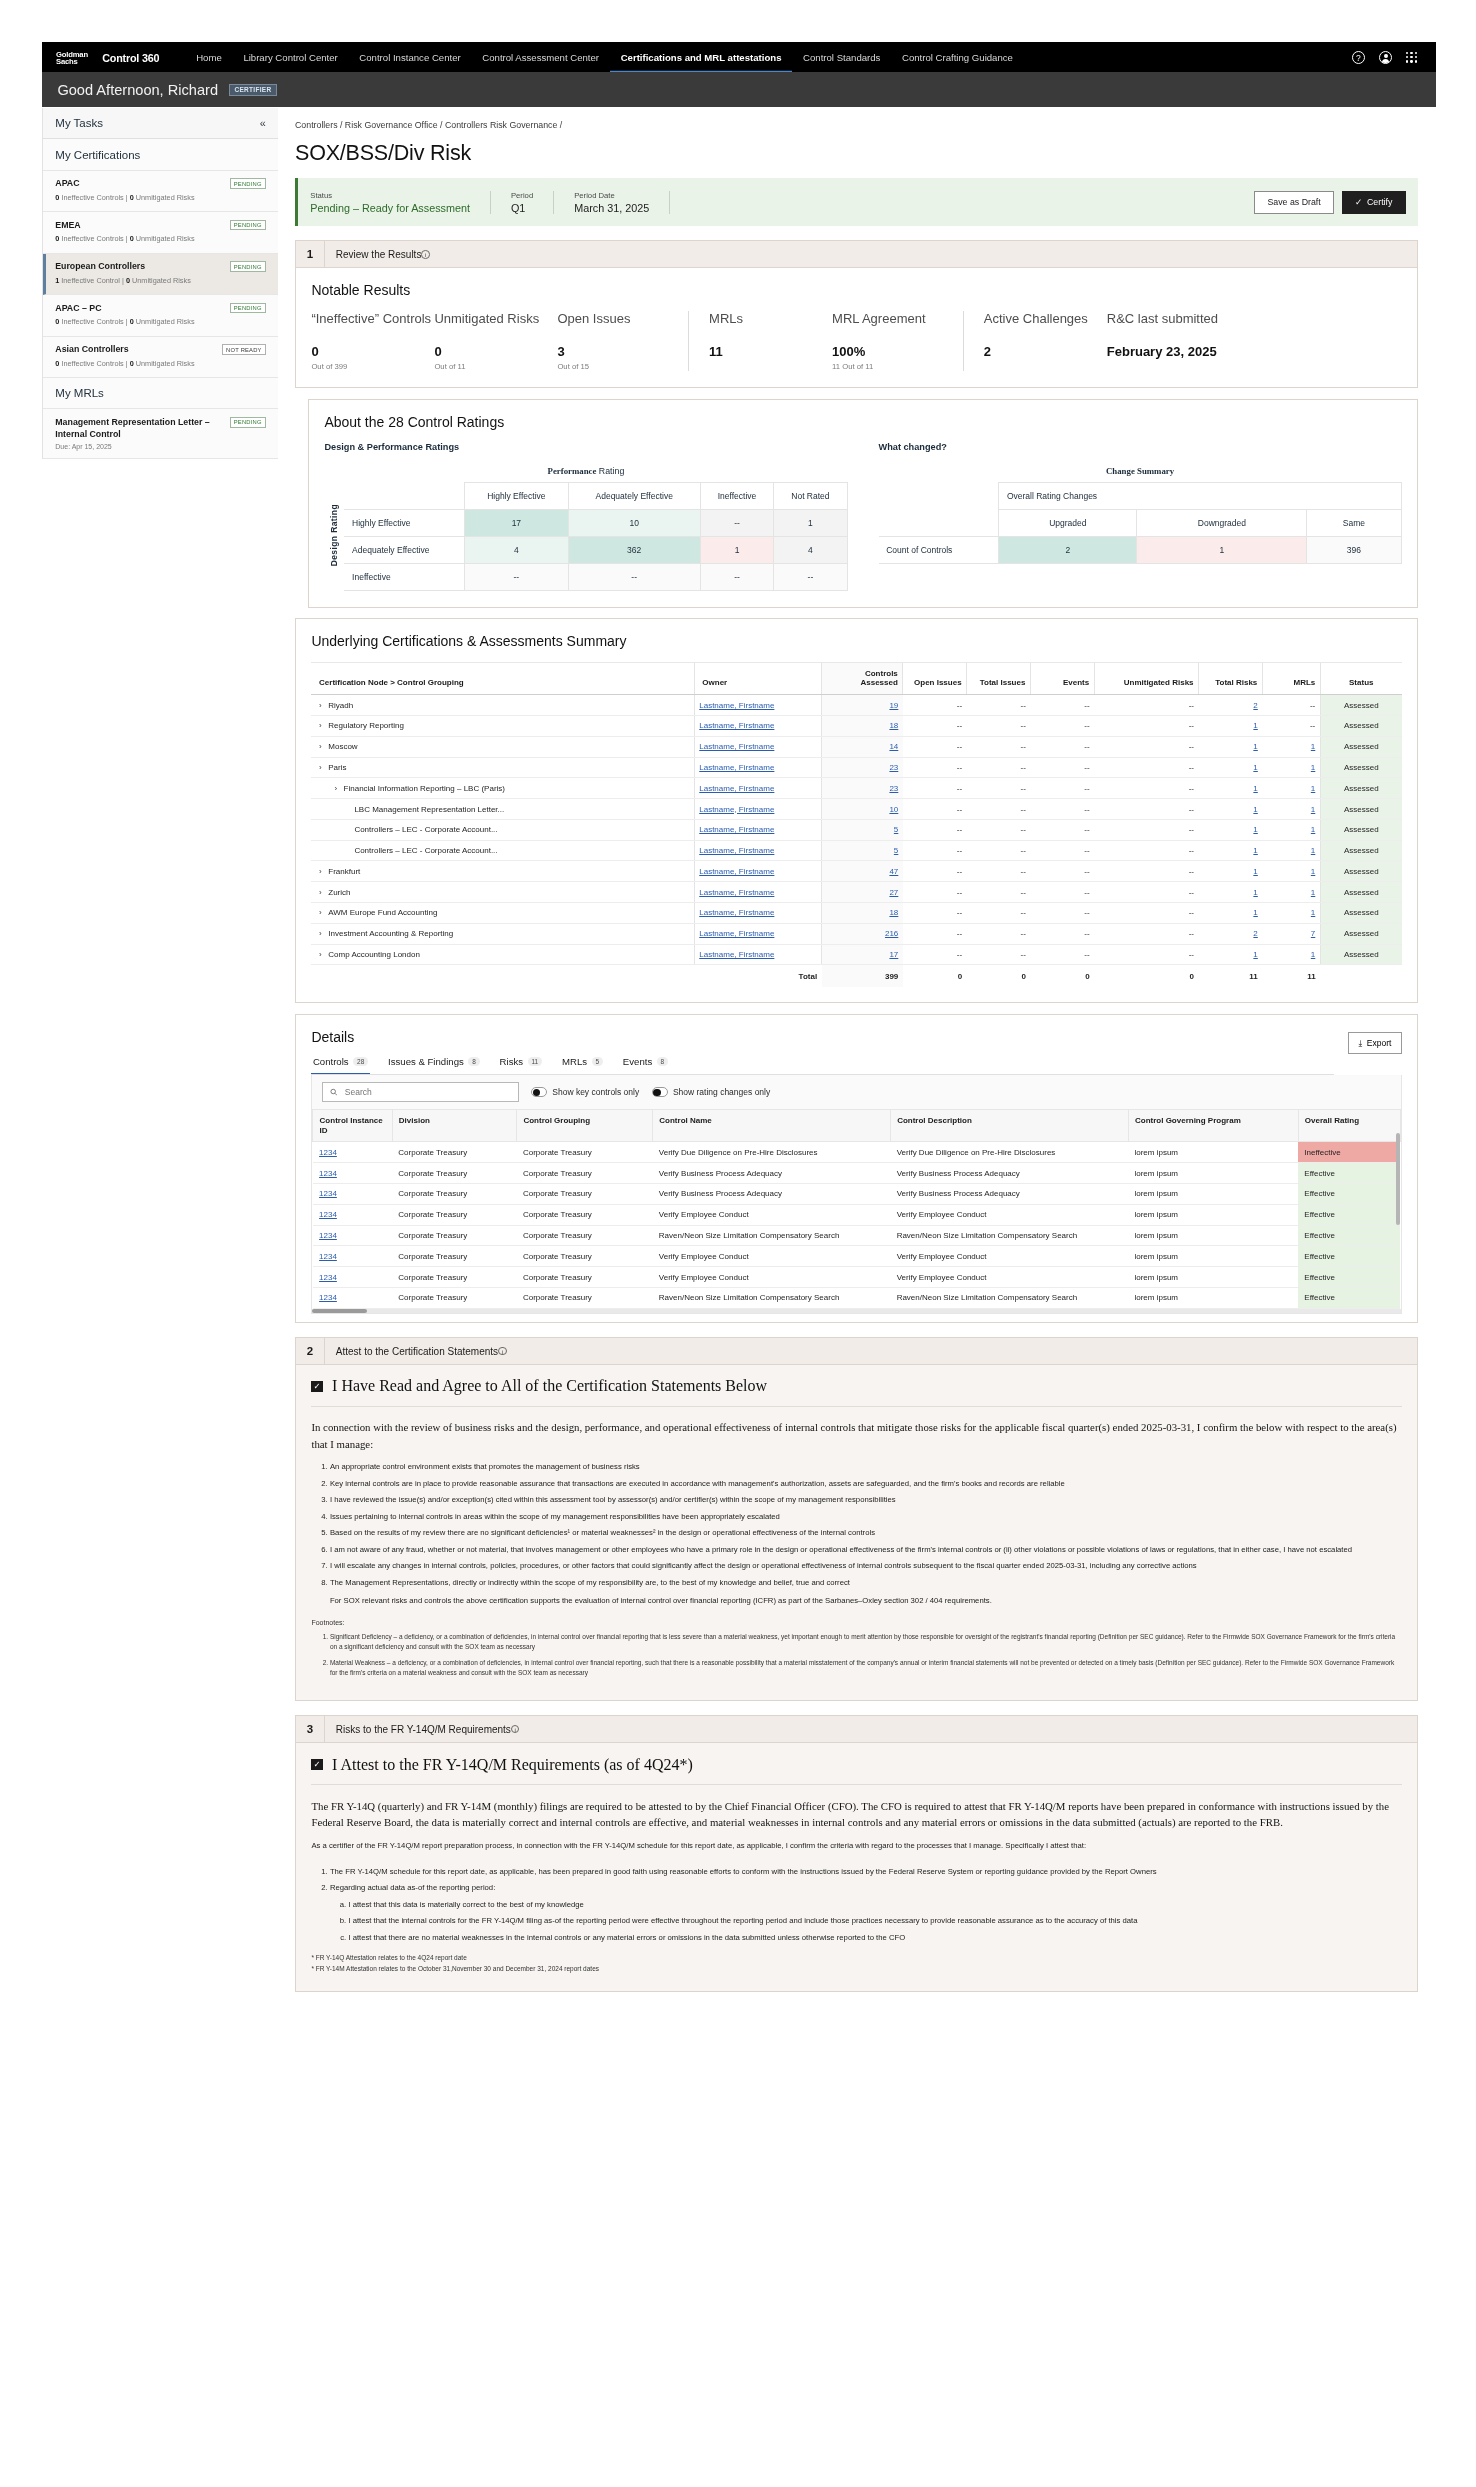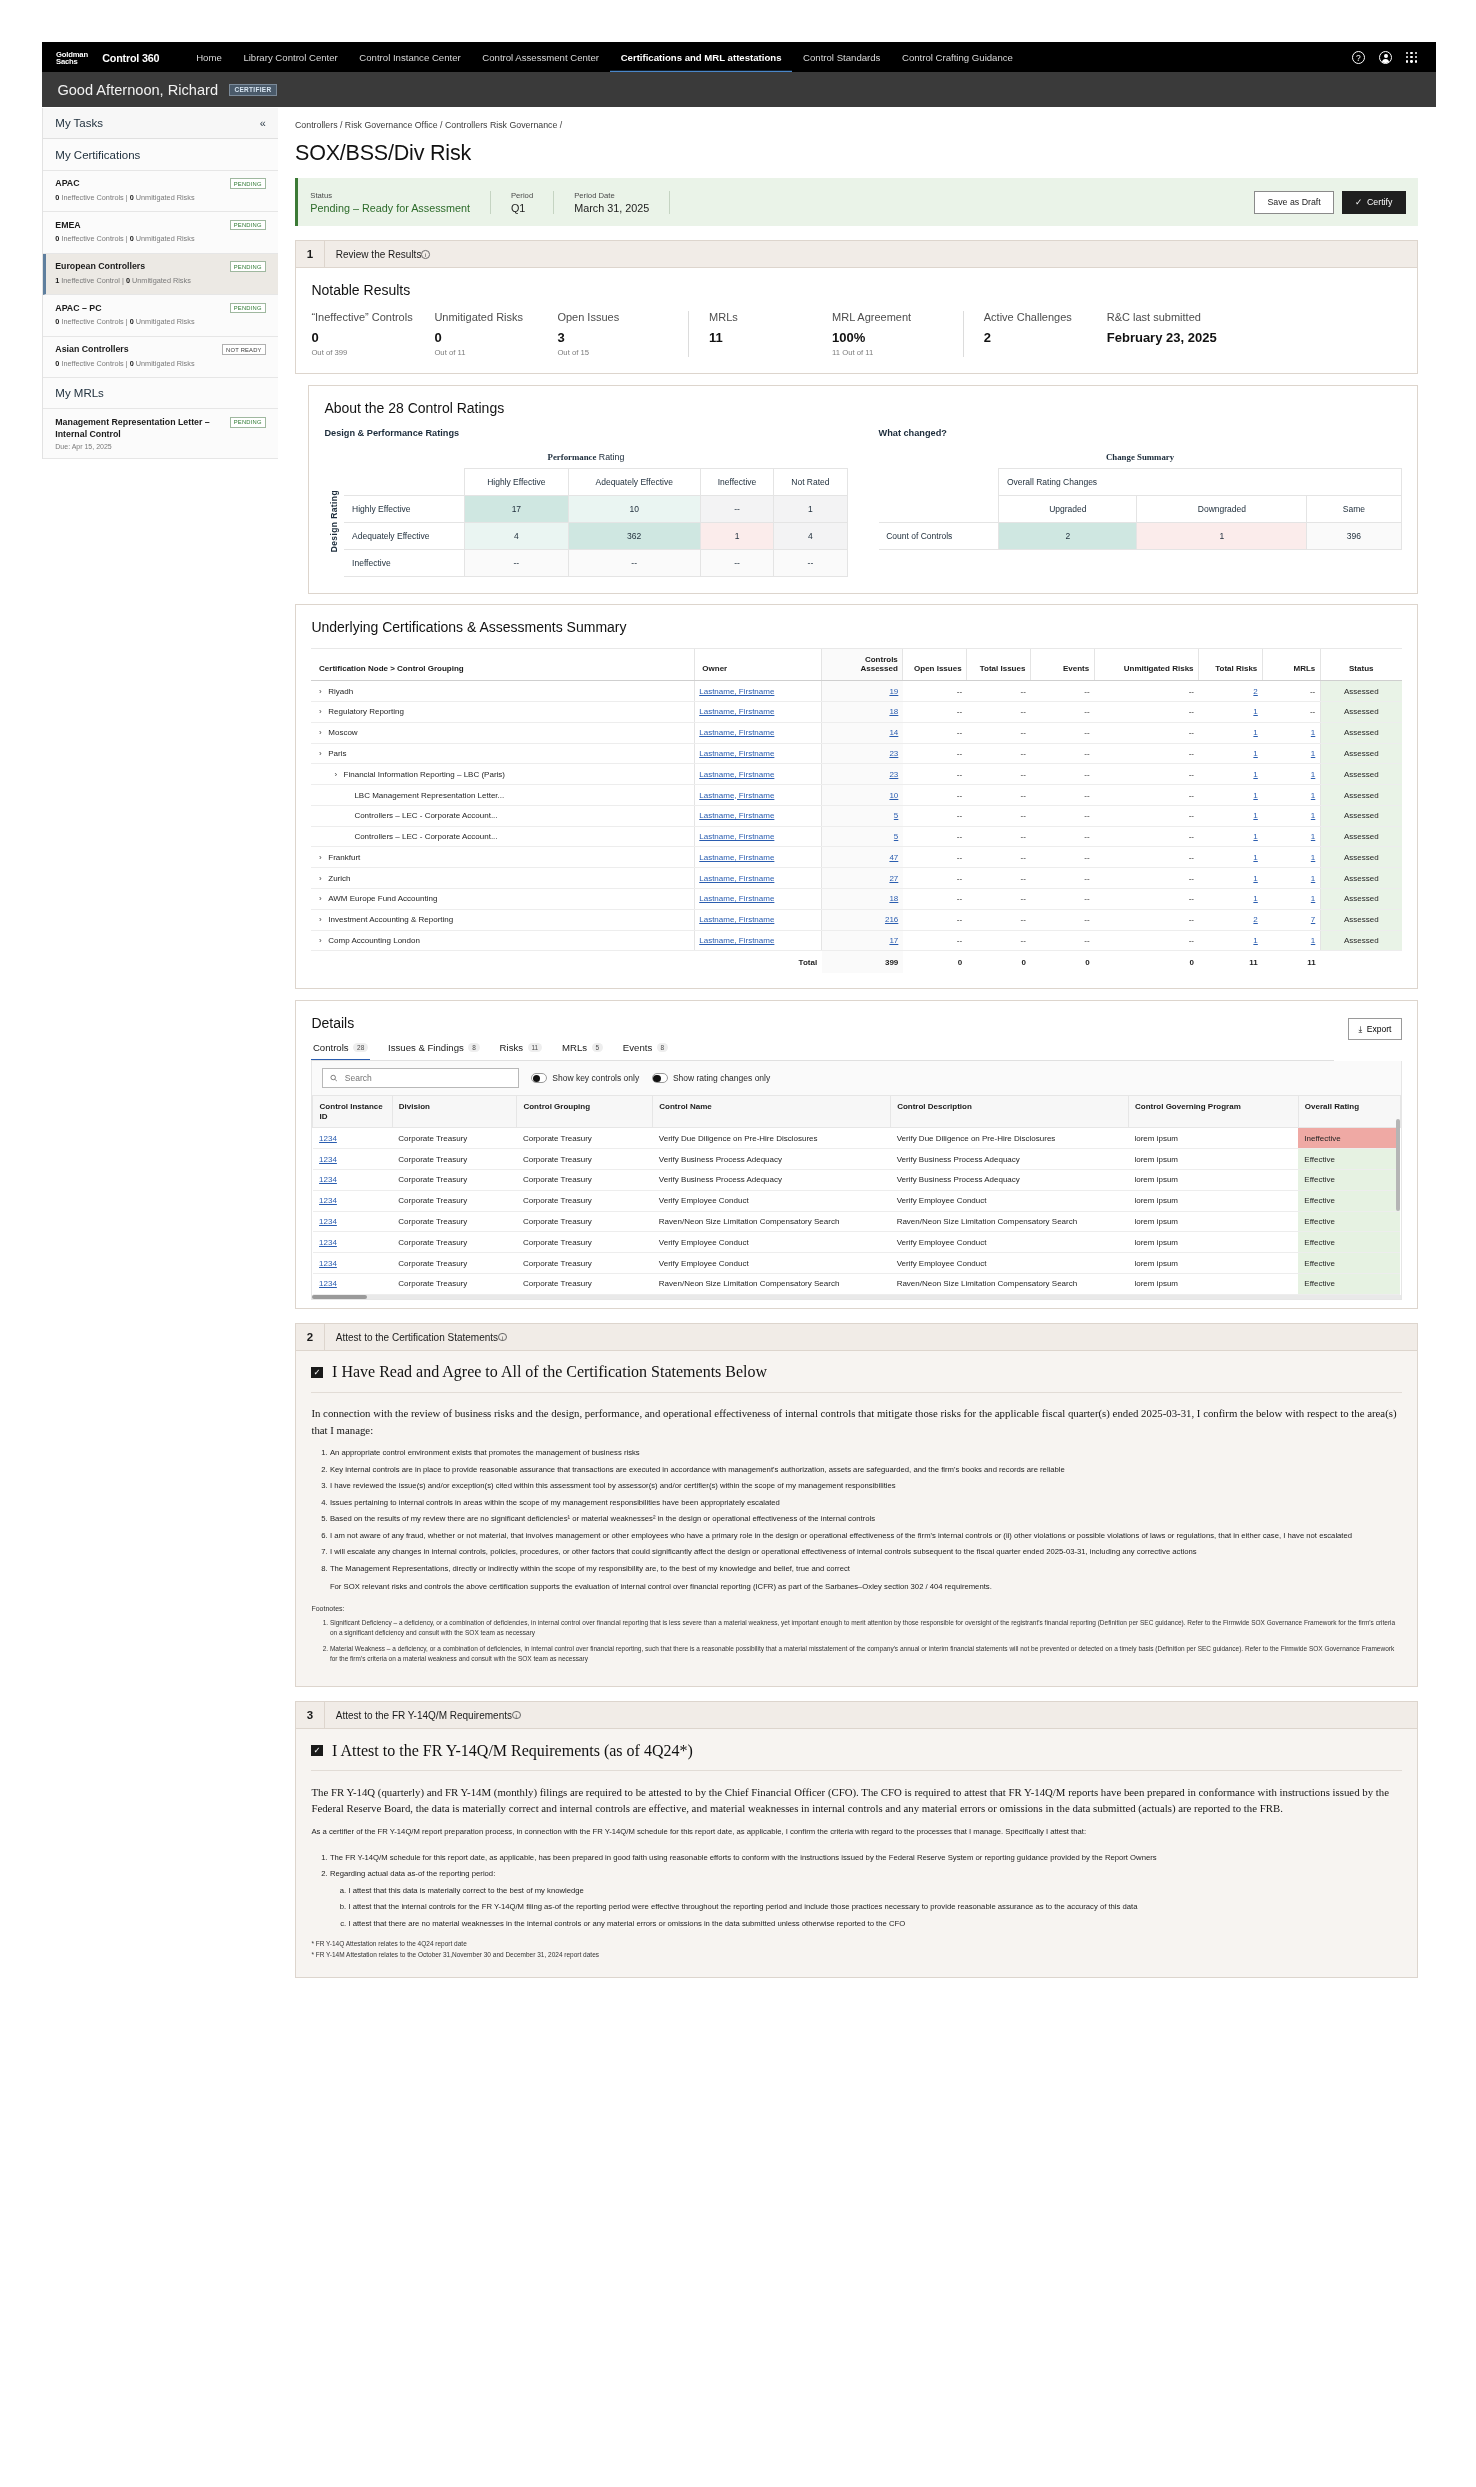--- a/index.html
+++ b/index.html
@@ -98,21 +98,21 @@
   .info-i { display:inline-block; width:8.5px; height:8.5px; border:0.8px solid #6a6a6a; border-radius:50%; font-size:6.2px; line-height:7px; text-align:center; color:#4a4a4a; cursor:pointer;}
 
   .panel { border:0.8px solid #ddd5cd; border-top:none; background:#fff; padding:14px 15.4px 15.4px 15.4px; }
   .panel h3 { font-size:14px; font-weight:normal; color:#121212; margin:0 0 12.3px 0;}
   .panel h4 { font-size:9.2px; font-weight:bold; color:#1b2b3a; margin:0 0 14px 0;}
 
   
   .notable { display:flex; align-items:flex-start;}
   .nr { width:123px; }
   .nr-sep { border-left:0.8px solid #dcdcdc; margin:0 20px 0 7.7px; align-self:stretch;}
-  .nr-label { font-size:11px; color:#4d4d4d; margin-bottom:7px; white-space:nowrap;}
+  .nr-label { font-size:13px; color:#4d4d4d; margin-bottom:18px; white-space:nowrap;}
   .nr-value { font-size:13px; font-weight:bold; color:#111; margin-bottom:3.8px;}
   .nr-sub { font-size:7.7px; color:#7c7c7c;}
 
   
   .ratings-wrap { display:flex; gap:31px;}
   .ratings-left { flex:1 1 0; min-width:0;}
   .ratings-right { flex:1 1 0; min-width:0;}
   .matrix-caption { text-align:center; font-size:8.8px; color:#1b2b3a; margin-bottom:6.2px;}
   .matrix-caption b { font-weight:bold;font-family:Liberation Serif, serif;}
   table.matrix { border-collapse:collapse; width:100%; font-size:8.5px;}
@@ -846,21 +846,21 @@
       <div class="footnote-title">Footnotes:</div>
       <ol class="footnotes">
         <li>Significant Deficiency – a deficiency, or a combination of deficiencies, in internal control over financial reporting that is less severe than a material weakness, yet important enough to merit attention by those responsible for oversight of the registrant's financial reporting (Definition per SEC guidance). Refer to the Firmwide SOX Governance Framework for the firm's criteria on a significant deficiency and consult with the SOX team as necessary</li>
         <li>Material Weakness – a deficiency, or a combination of deficiencies, in internal control over financial reporting, such that there is a reasonable possibility that a material misstatement of the company's annual or interim financial statements will not be prevented or detected on a timely basis (Definition per SEC guidance). Refer to the Firmwide SOX Governance Framework for the firm's criteria on a material weakness and consult with the SOX team as necessary</li>
       </ol>
     </div>
 
     <div class="section-band" style="margin-top:14px;">
       <div class="band-num">3</div>
       <div class="band-title">
-        <span>Attest to the FR Y-14Q/M Requirements</span>
+        <span>Risks to the FR Y-14Q/M Requirements</span>
         <span class="info-i">i</span>
       </div>
     </div>
 
     <div class="attest-panel">
       <div class="checkline">
         <span class="cbox">✓</span>
         <span class="checkline-text">I Attest to the FR Y-14Q/M Requirements (as of 4Q24*)</span>
       </div>
       <div class="fr-body">The FR Y-14Q (quarterly) and FR Y-14M (monthly) filings are required to be attested to by the Chief Financial Officer (CFO). The CFO is required to attest that FR Y-14Q/M reports have been prepared in conformance with instructions issued by the Federal Reserve Board, the data is materially correct and internal controls are effective, and material weaknesses in internal controls and any material errors or omissions in the data submitted (actuals) are reported to the FRB.</div>

